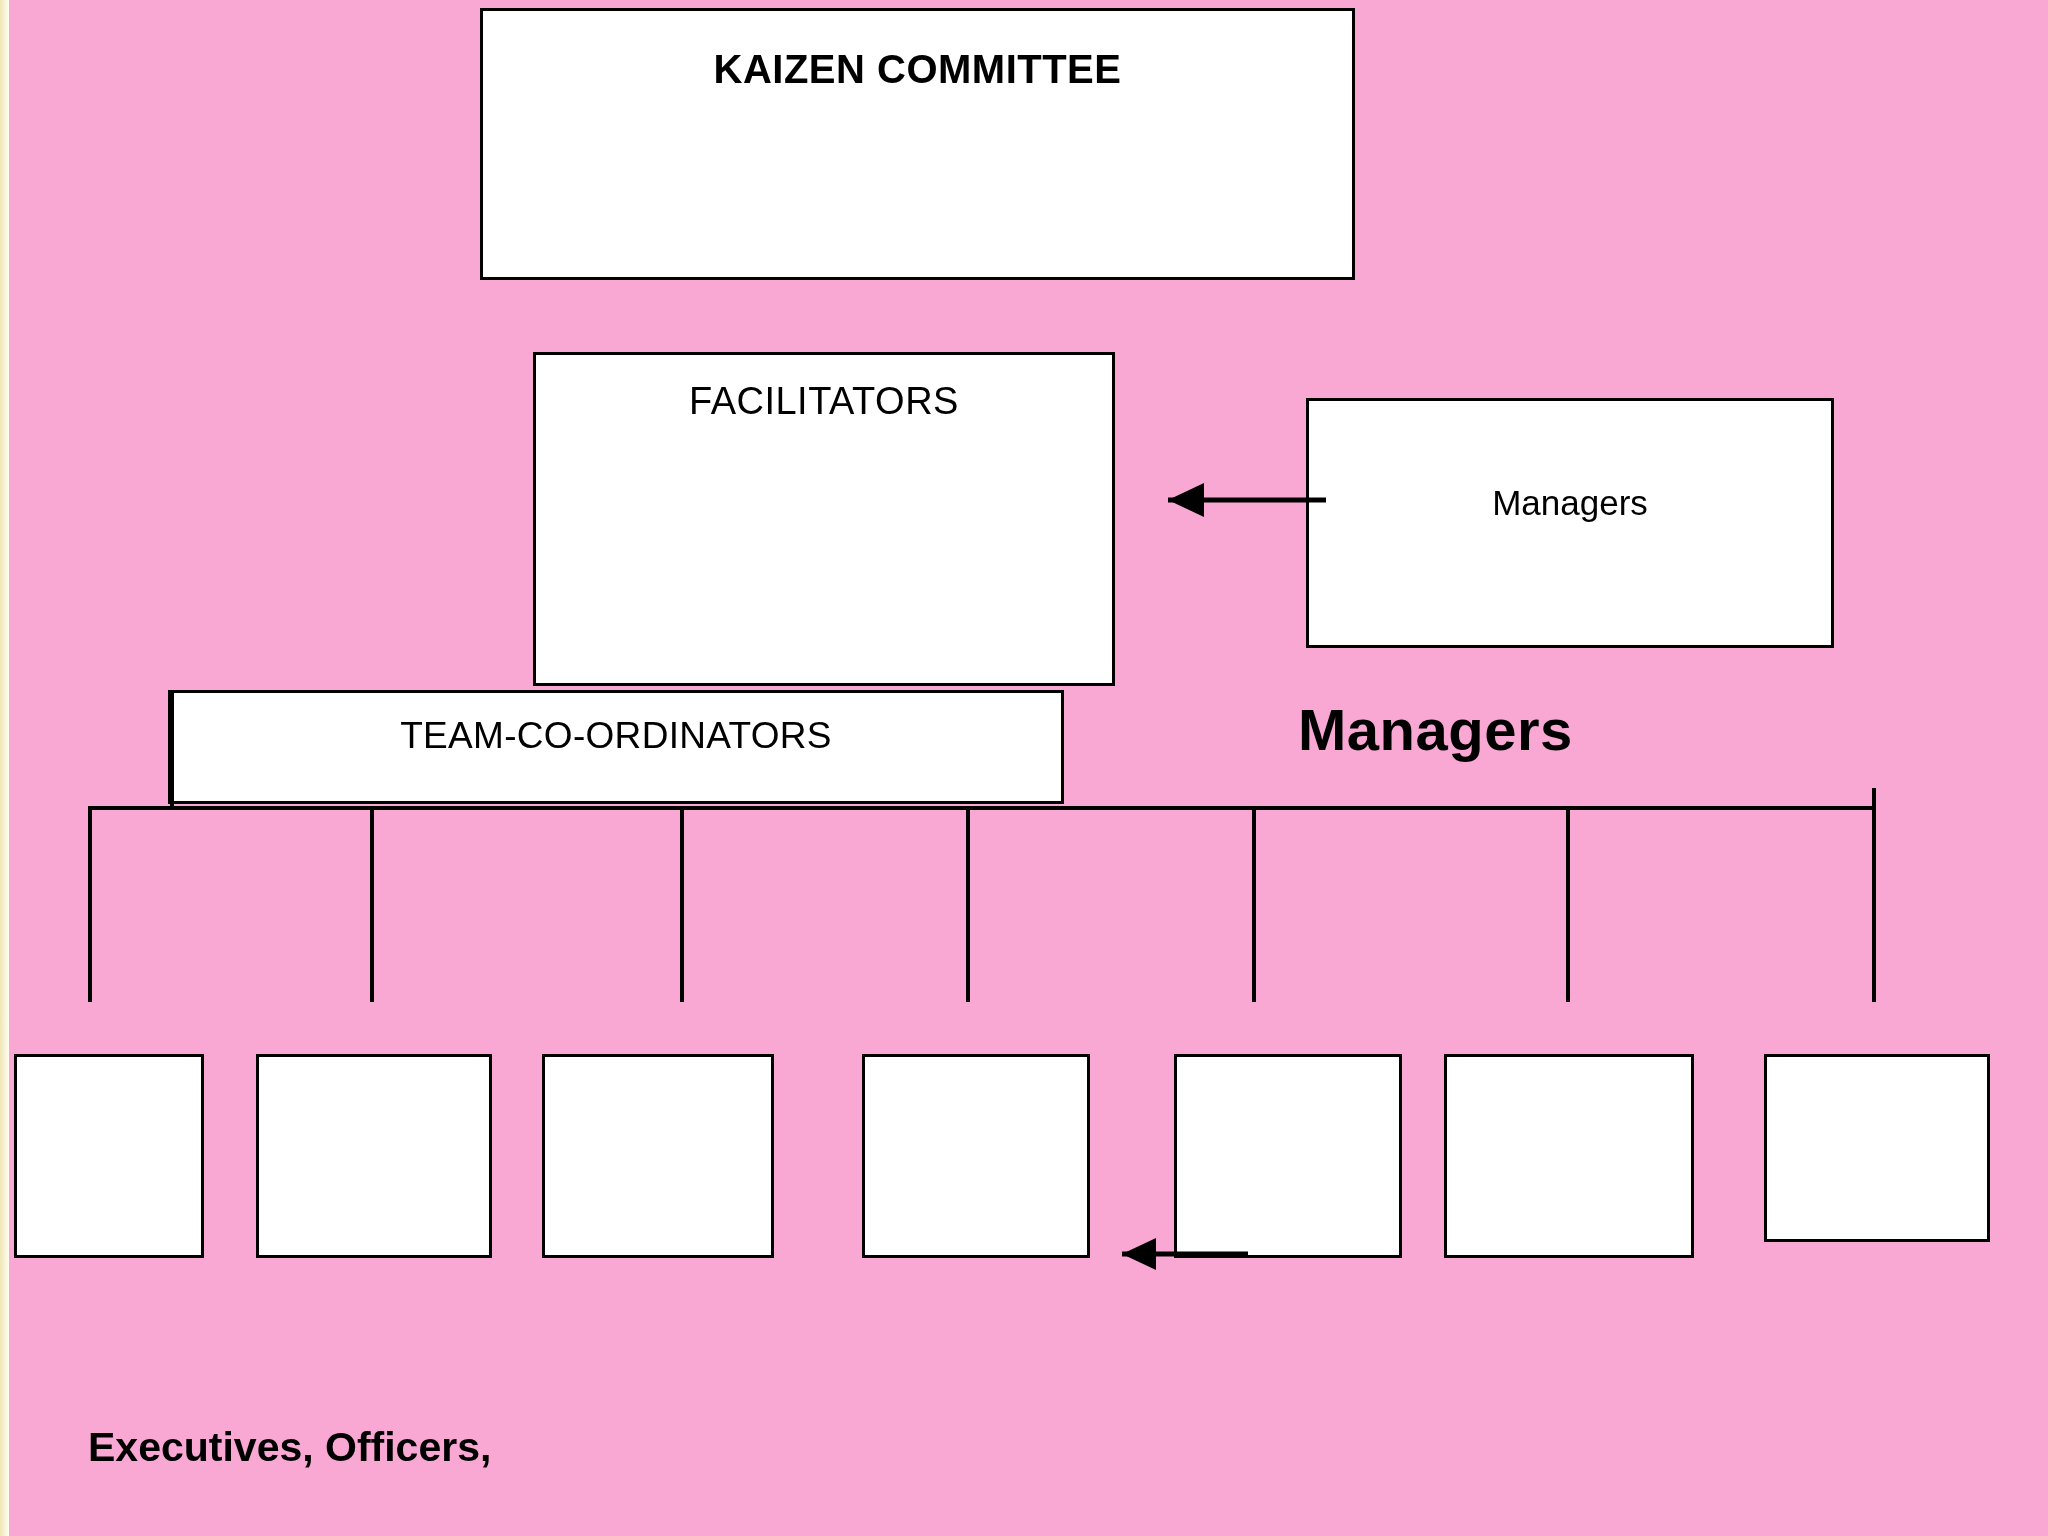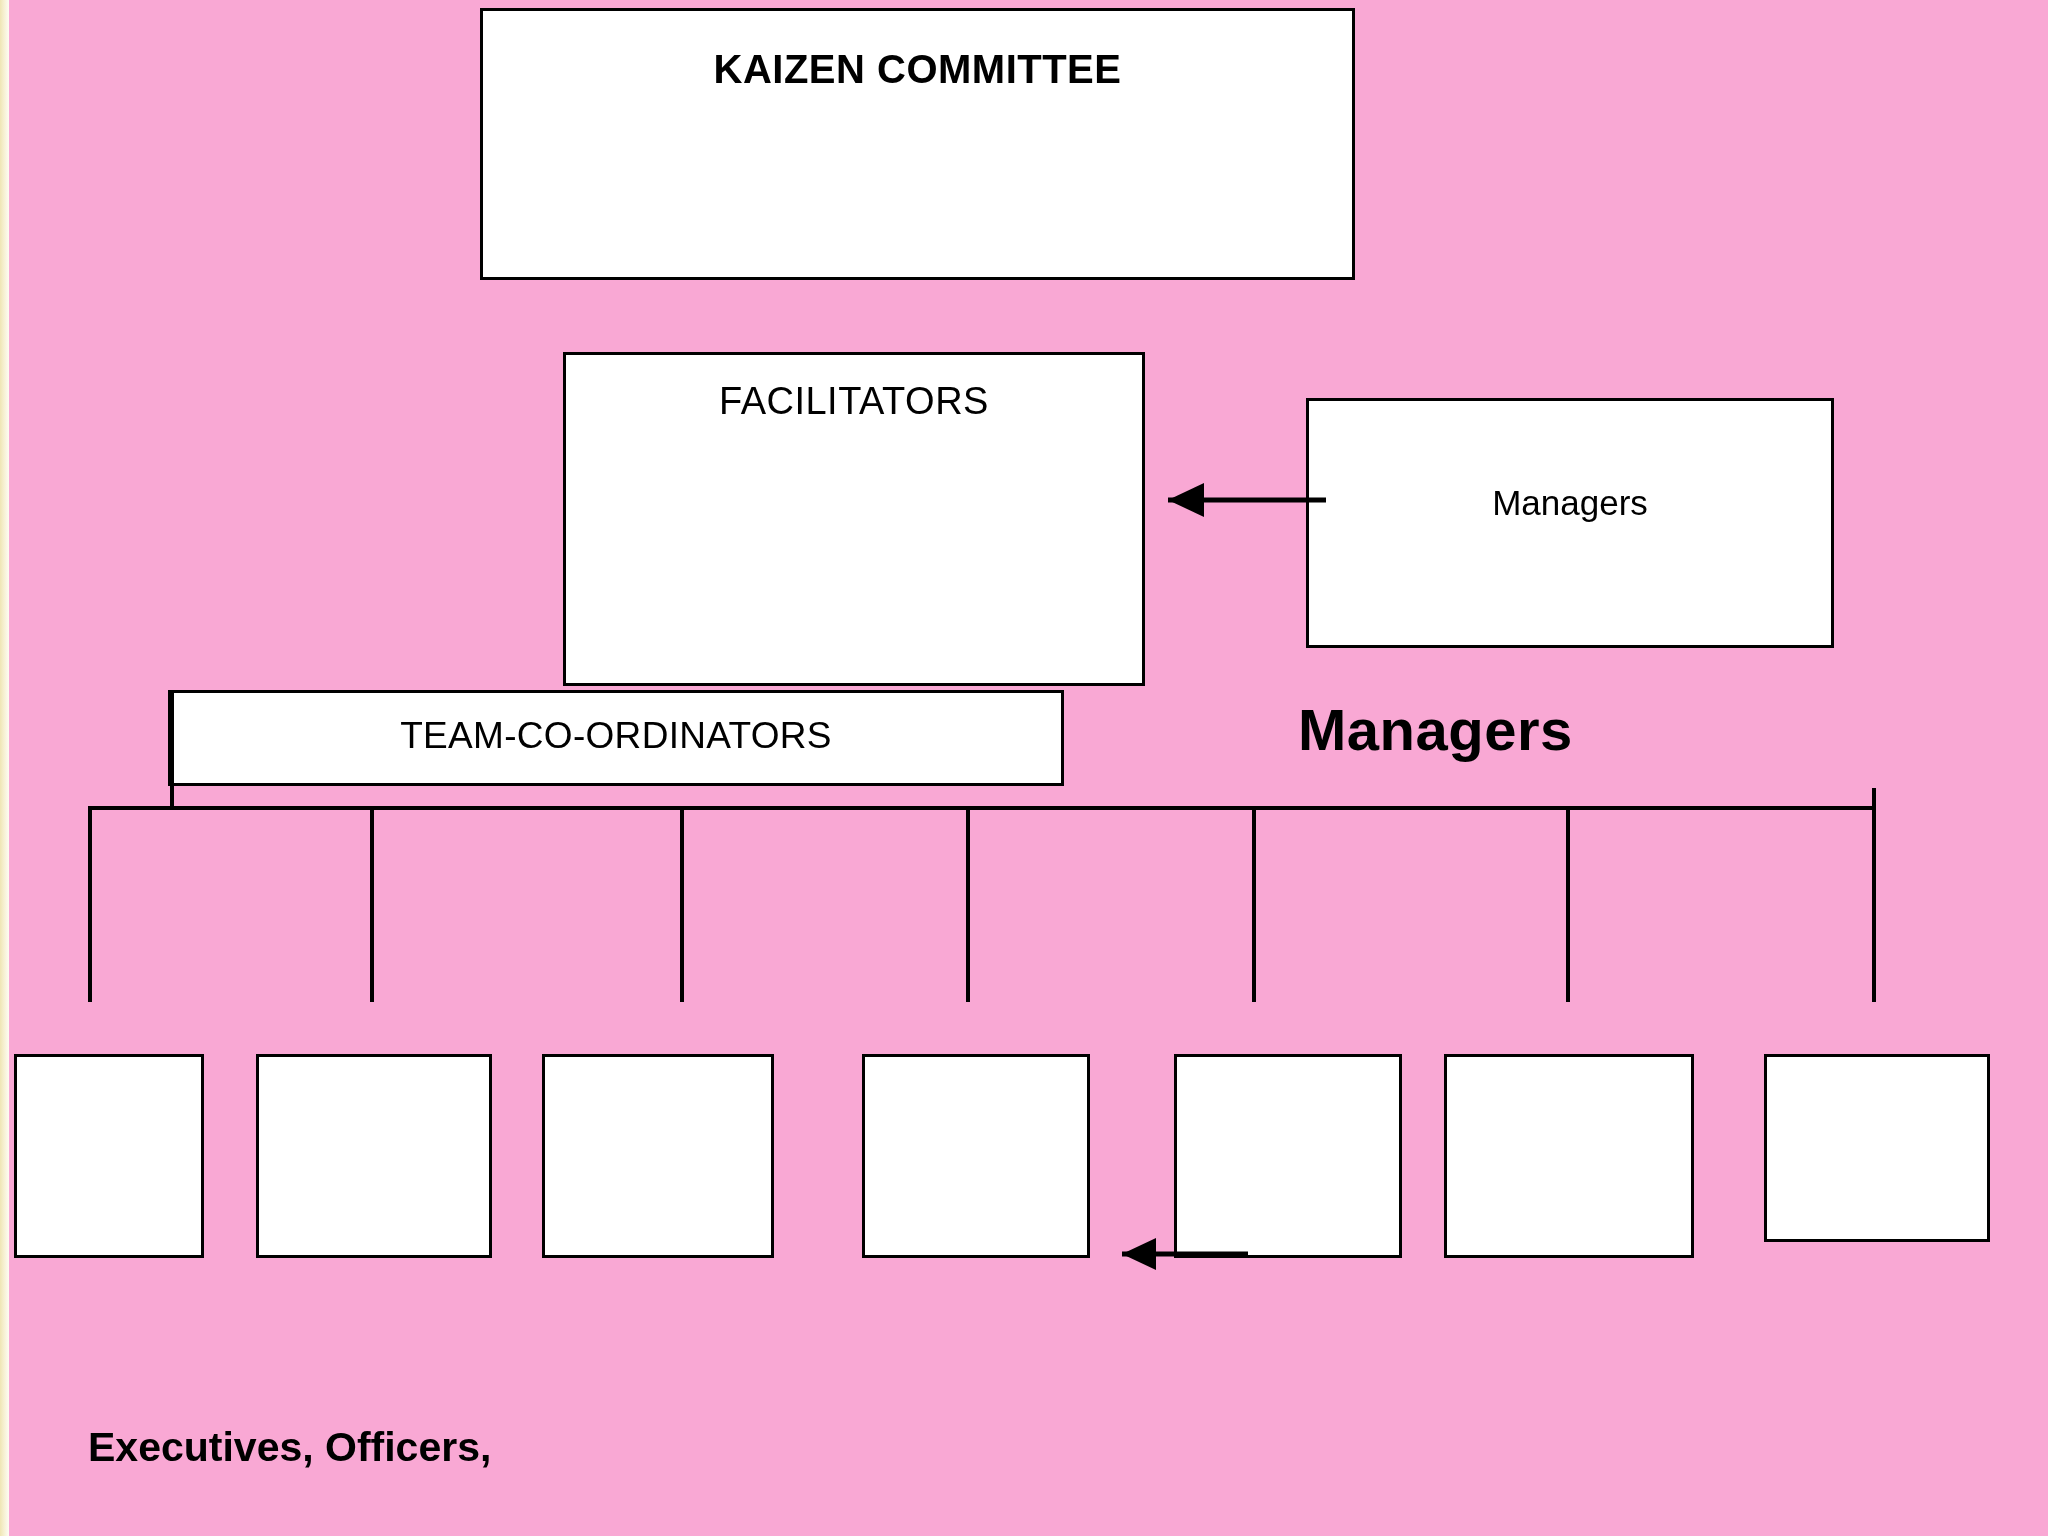--- a/index.html
+++ b/index.html
@@ -58,23 +58,23 @@
     position: absolute;
     background: #000000;
     width: 4px;
   }
   
   .arrow-svg {
     position: absolute;
     overflow: visible;
   }
   #kaizen-box   { left: 480px;  top: 8px;    width: 875px;  height: 272px; }
-  #facil-box    { left: 563px;  top: 352px;  width: 582px;  height: 334px; padding-left: 28px; }
+  #facil-box    { left: 533px;  top: 352px;  width: 582px;  height: 334px; padding-left: 28px; }
   #advisor-box  { left: 1306px; top: 398px;  width: 528px;  height: 250px; }
-  #coord-box    { left: 168px;  top: 690px;  width: 896px;  height: 96px; }
+  #coord-box    { left: 168px;  top: 690px;  width: 896px;  height: 114px; }
 
   #kaizen-label  { top: 36px;  font-size: 40px; font-weight: 700; letter-spacing: 0.5px; }
   #facil-label   { top: 25px;  font-size: 38px; font-weight: 400; letter-spacing: 0.5px; }
   #advisor-label { top: 82px;  font-size: 35px; font-weight: 400; }
   #coord-label   { top: 22px;  font-size: 37px; font-weight: 400; letter-spacing: 0.3px; }
 
   #managers-label {
     left: 1286px; top: 696px;
     font-size: 58px; font-weight: 700; letter-spacing: 0.5px; margin-left: 12px;
   }

